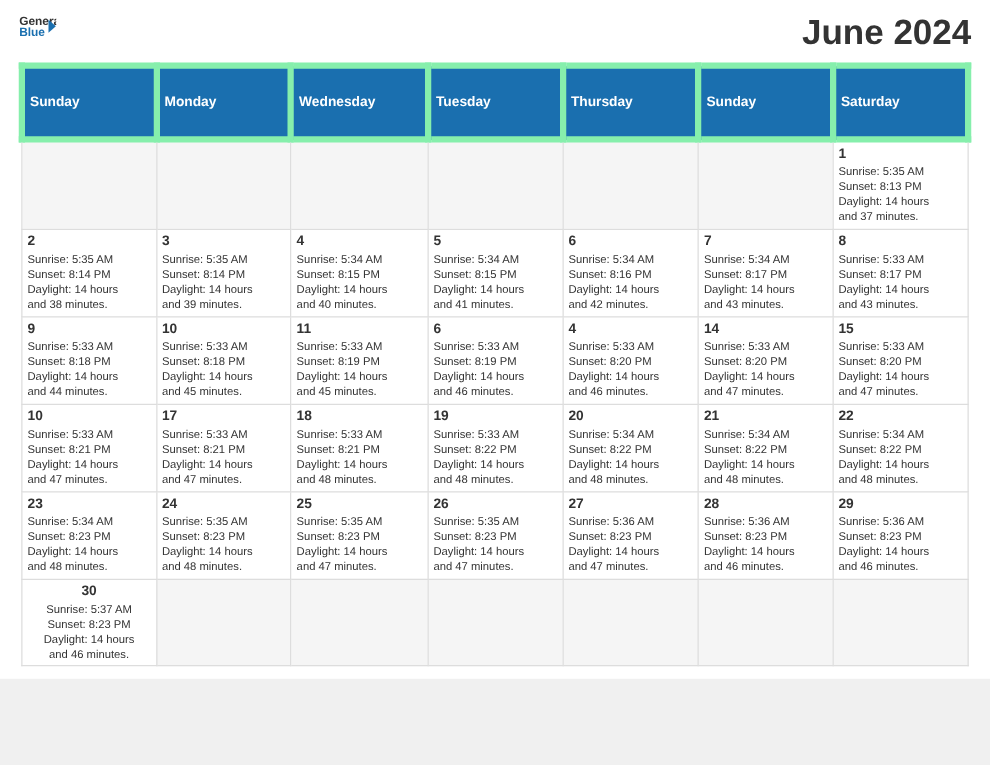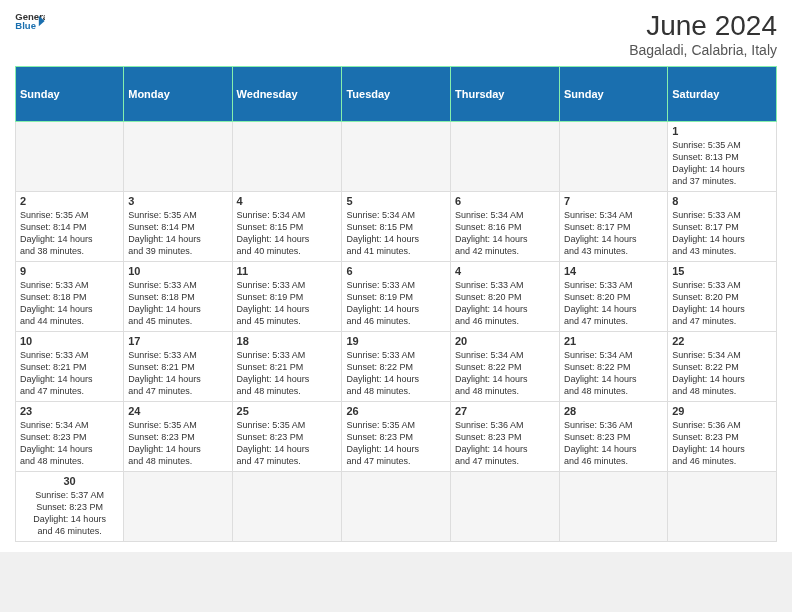--- a/index.html
+++ b/index.html
@@ -28,42 +28,42 @@
     }
     .logo-icon {
       width: 30px;
       height: 22px;
     }
     .title-section {
       text-align: right;
     }
     .month-title {
       font-size: 28px;
-      font-weight: normal;
+      font-weight: bold;
       color: #333;
     }
     .location {
       font-size: 14px;
       color: #555;
     }
     table {
       width: 100%;
       border-collapse: collapse;
       font-size: 9.5px;
     }
     thead tr {
       background: #1a6faf;
       color: white;
     }
     thead th {
       padding: 21px 4px;
       text-align: left;
       font-size: 11px;
       font-weight: bold;
-      border: 1px solid #86efac;
+      border: 5px solid #86efac;
     }
     tbody tr {
       border-bottom: 1px solid #ccc;
     }
     tbody td {
       vertical-align: top;
       padding: 3px 4px;
       border: 1px solid #ddd;
       height: 70px;
       width: 113px;
@@ -95,21 +95,20 @@
   <div class="header">
     <div class="logo">
       <svg class="logo-icon" viewBox="0 0 40 30" xmlns="http://www.w3.org/2000/svg">
         <text x="0" y="14" font-size="13" font-weight="bold" fill="#333" font-family="Arial">General</text>
         <text x="0" y="26" font-size="13" font-weight="bold" fill="#1a6faf" font-family="Arial">Blue</text>
         <polygon points="32,8 40,15 32,22" fill="#1a6faf"></polygon>
       </svg>
     </div>
     <div class="title-section">
       <div class="month-title">June 2024</div>
-      <div class="location">Bagaladi, Calabria, Italy</div>
     </div>
   </div>
 
   <table>
     <thead>
       <tr>
       <th>Sunday</th>
           <th>Monday</th>
           <th>Wednesday</th>
           <th>Tuesday</th>

